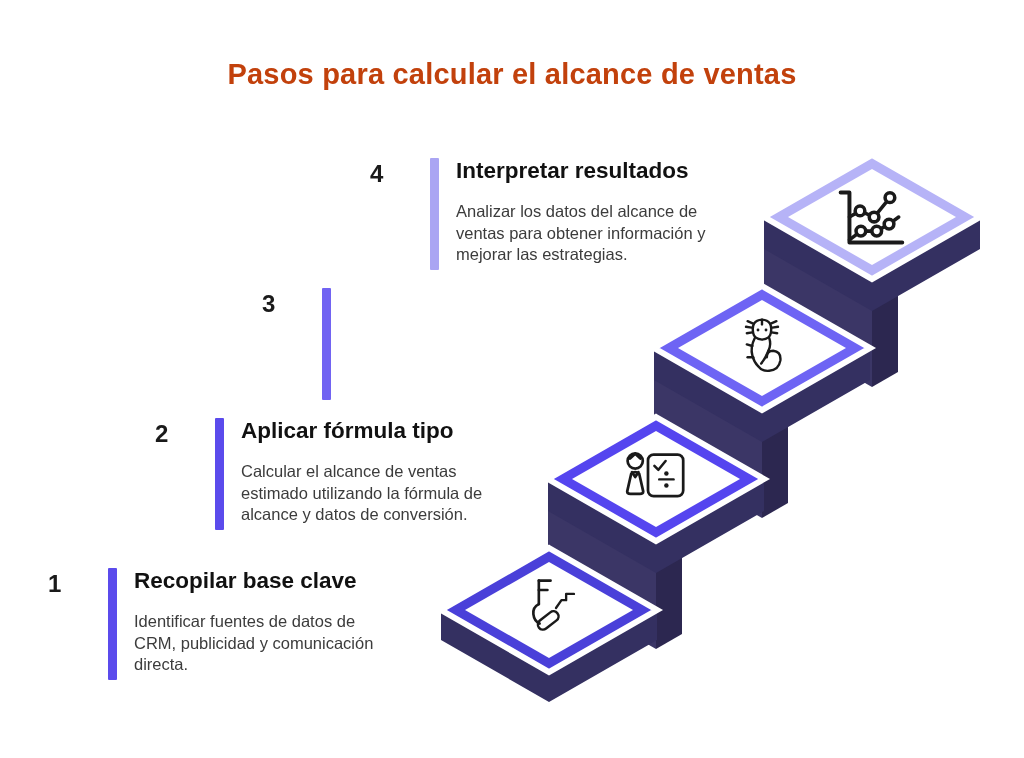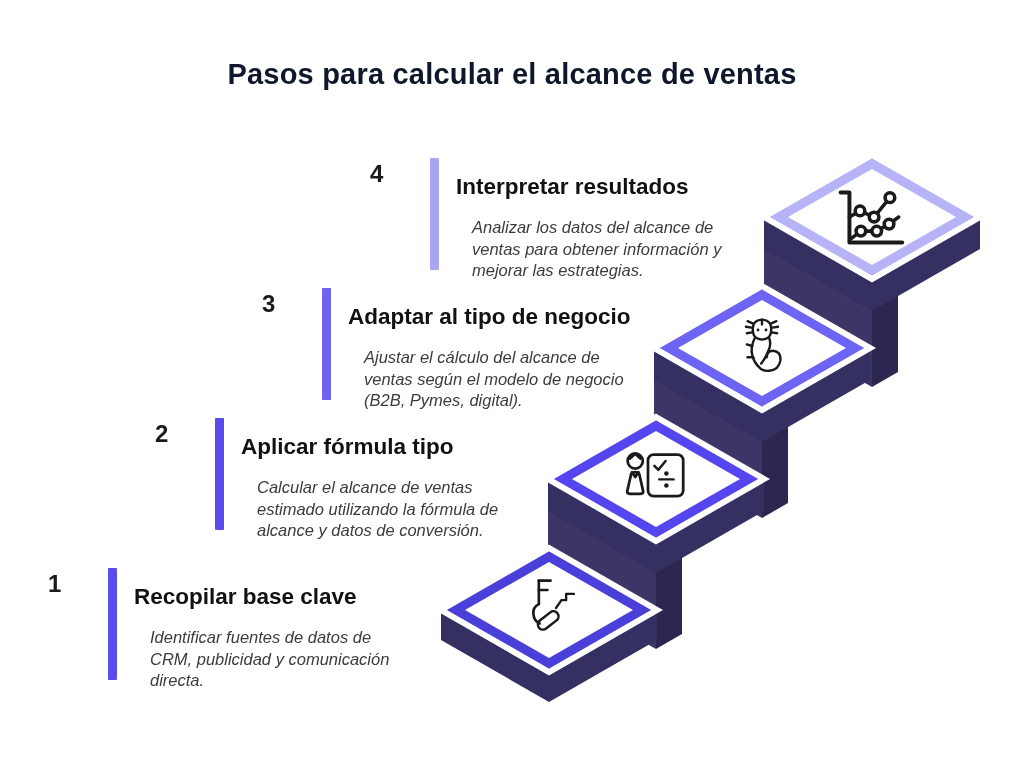--- a/index.html
+++ b/index.html
@@ -1,26 +1,26 @@
 <!DOCTYPE html>
 <html><head>
 <meta charset="utf-8">
 <style>
   html,body{margin:0;padding:0;background:#ffffff;}
   .canvas{position:relative;width:1024px;height:758px;background:#ffffff;overflow:hidden;
           font-family:"Liberation Sans", sans-serif;}
   .main-title{position:absolute;left:0;top:58px;width:1024px;text-align:center;margin:0;
-          font-size:29px;font-weight:bold;color:#0f172a;letter-spacing:.2px;}
+          font-size:29px;font-weight:bold;color:#c2410c;letter-spacing:.2px;}
   .stairs{position:absolute;left:0;top:0;width:1024px;height:758px;}
   .step{position:absolute;width:420px;height:130px;}
   .step .num{position:absolute;left:0;top:2px;font-size:24px;font-weight:bold;color:#1a1a1a;}
   .step .bar{position:absolute;left:60px;top:0;width:9px;height:112px;border-radius:1px;}
-  .step .content{position:absolute;left:86px;top:16px;width:330px;}
+  .step .content{position:absolute;left:86px;top:0;width:330px;}
   .step h2{margin:0 0 17px 0;font-size:22.5px;font-weight:bold;color:#111111;white-space:nowrap;}
-  .step p{margin:16px;font-size:16.5px;line-height:21.5px;color:#3c3c3c;white-space:pre-line;width:300px;font-style:italic;}
+  .step p{margin:0;font-size:16.5px;line-height:21.5px;color:#3c3c3c;white-space:pre-line;width:300px;}
 </style>
 </head>
 <body>
 
 <div class="canvas">
 
   <h1 class="main-title">Pasos para calcular el alcance de ventas</h1>
 
   <svg class="stairs" viewBox="0 0 1024 758" width="1024" height="758" aria-hidden="true">
 
@@ -110,26 +110,20 @@
       <h2>Interpretar resultados</h2>
       <p>Analizar los datos del alcance de
 ventas para obtener información y
 mejorar las estrategias.</p>
     </div>
   </div>
 
   <div class="step" style="left:262px;top:288px;">
     <div class="num">3</div>
     <div class="bar" style="background-color: rgb(113, 99, 242);"></div>
-    <div class="content">
-      <h2>Adaptar al tipo de negocio</h2>
-      <p>Ajustar el cálculo del alcance de
-ventas según el modelo de negocio
-(B2B, Pymes, digital).</p>
-    </div>
   </div>
 
   <div class="step" style="left:155px;top:418px;">
     <div class="num">2</div>
     <div class="bar" style="background-color: rgb(91, 75, 236);"></div>
     <div class="content">
       <h2>Aplicar fórmula tipo</h2>
       <p>Calcular el alcance de ventas
 estimado utilizando la fórmula de
 alcance y datos de conversión.</p>

